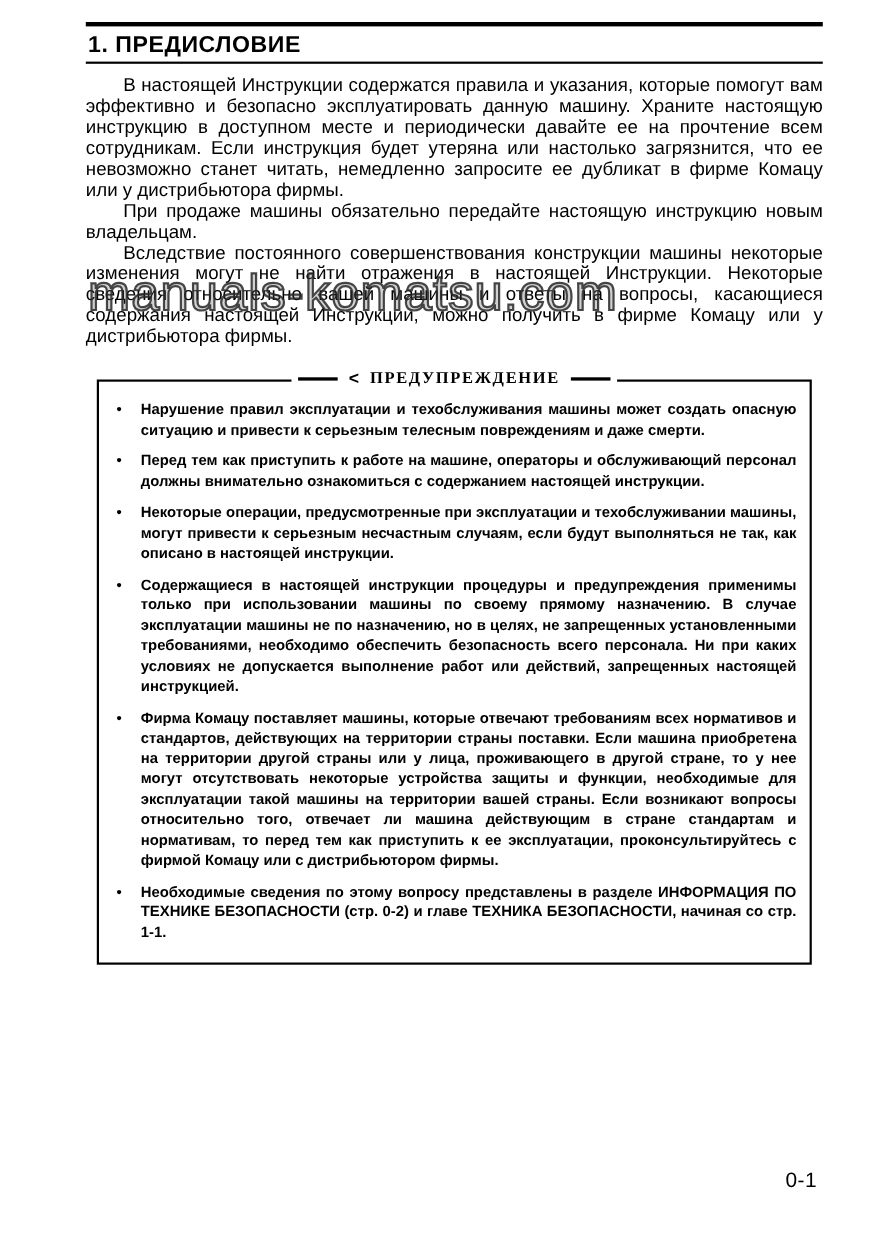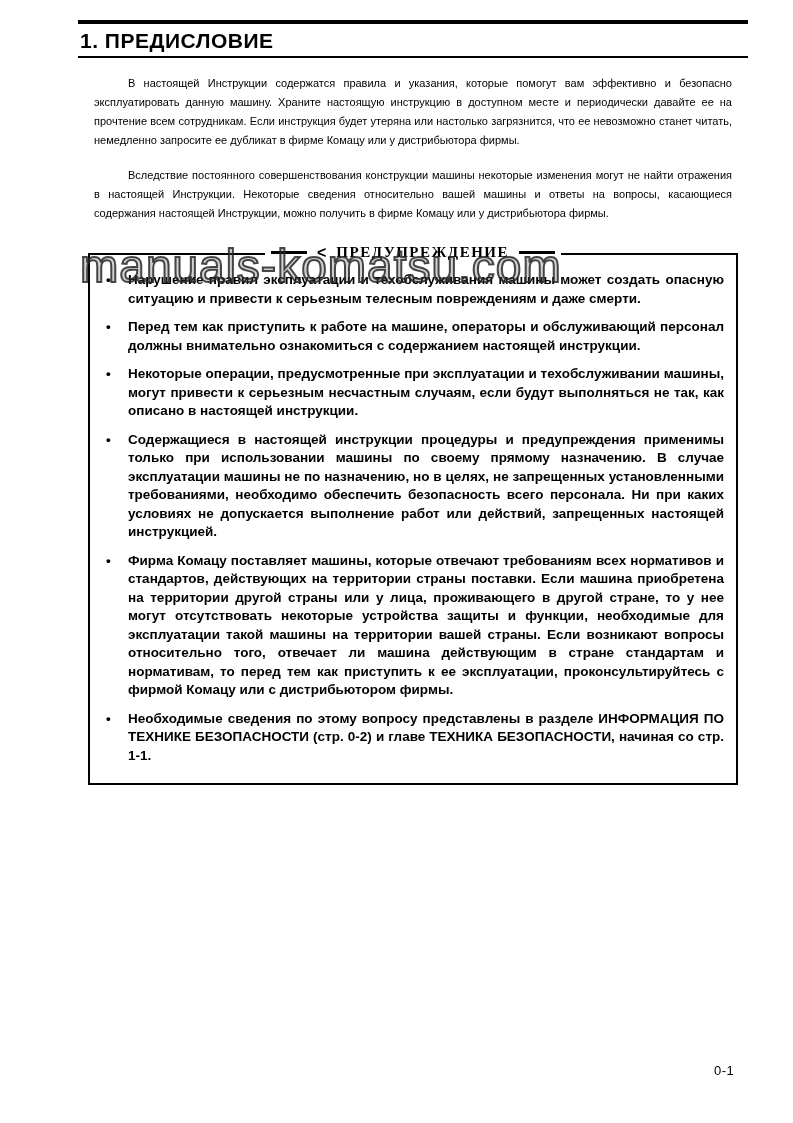--- a/index.html
+++ b/index.html
@@ -33,22 +33,22 @@
     font-weight: bold;
     letter-spacing: 0.5px;
   }
   .header-rule-thin {
     height: 2px;
     background: #000000;
     width: 100%;
     margin-bottom: 10px;
   }
   .body-text p {
-    margin: 16px;
-    font-size: 11px;
+    margin: 0;
+    font-size: 17px;
     line-height: 19px;
     text-align: justify;
     text-indent: 34px;
   }
   .watermark {
     position: absolute;
     left: 2px;
     top: 219px;
     font-size: 46px;
     font-weight: normal;
@@ -112,36 +112,37 @@
     padding-left: 4px;
   }
   .warning-list li .item-text {
     flex: 1;
     text-align: justify;
   }
   .page-number {
     position: absolute;
     left: 714px;
     top: 1063px;
-    font-size: 13px;
+    font-size: 19px;
     letter-spacing: 0.5px;
   }
 </style>
 </head>
 <body>
 
 <div class="page">
   <div class="content">
 
     <div class="header-bar-thick"></div>
     <h1 class="page-title">1. ПРЕДИСЛОВИЕ</h1>
     <div class="header-rule-thin"></div>
 
     <div class="body-text">
       <p>В настоящей Инструкции содержатся правила и указания, которые помогут вам эффективно и  безопасно эксплуатировать данную машину. Храните настоящую инструкцию в доступном месте и периодически давайте ее на прочтение всем сотрудникам. Если инструкция будет утеряна или настолько загрязнится, что ее невозможно станет читать, немедленно запросите ее дубликат в фирме Комацу или у дистрибьютора фирмы.</p>
+      <p>При продаже машины обязательно передайте настоящую инструкцию новым владельцам.</p>
       <p>Вследствие постоянного совершенствования конструкции машины некоторые изменения могут не найти отражения в настоящей Инструкции. Некоторые сведения относительно вашей машины и ответы на вопросы, касающиеся содержания настоящей Инструкции, можно получить в фирме Комацу или у дистрибьютора фирмы.</p>
     </div>
 
     <div class="watermark">manuals-komatsu.com</div>
 
     <div class="warning-box">
       <div class="warning-title">
         <span class="dash"></span>
         <span class="warn-icon">&lt;</span>
         <span class="warn-label">ПРЕДУПРЕЖДЕНИЕ</span>

